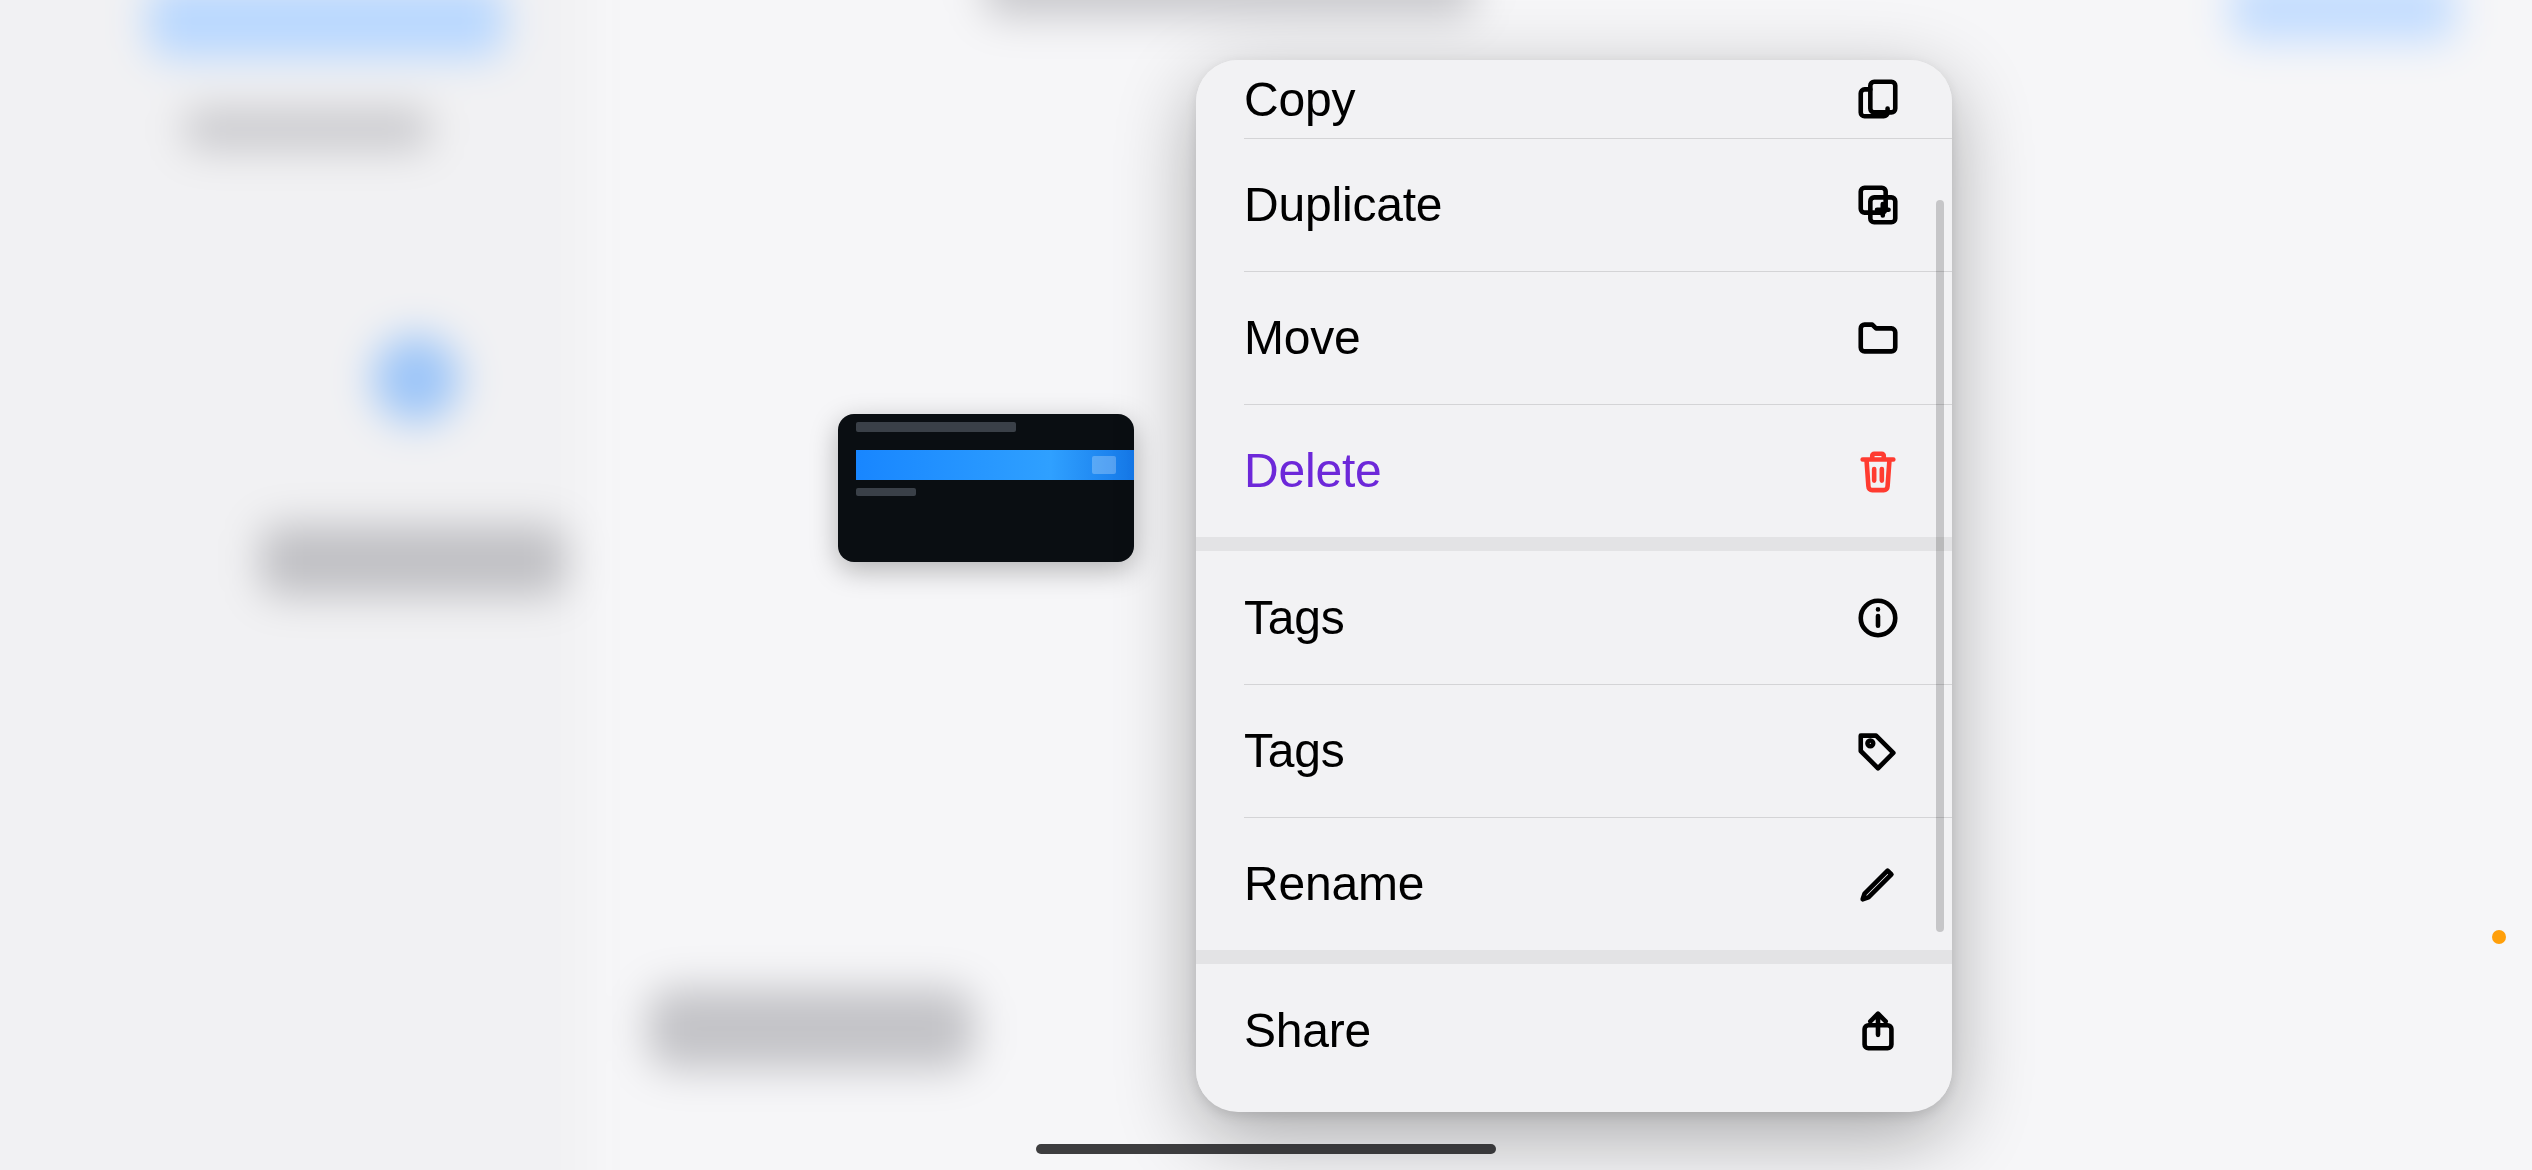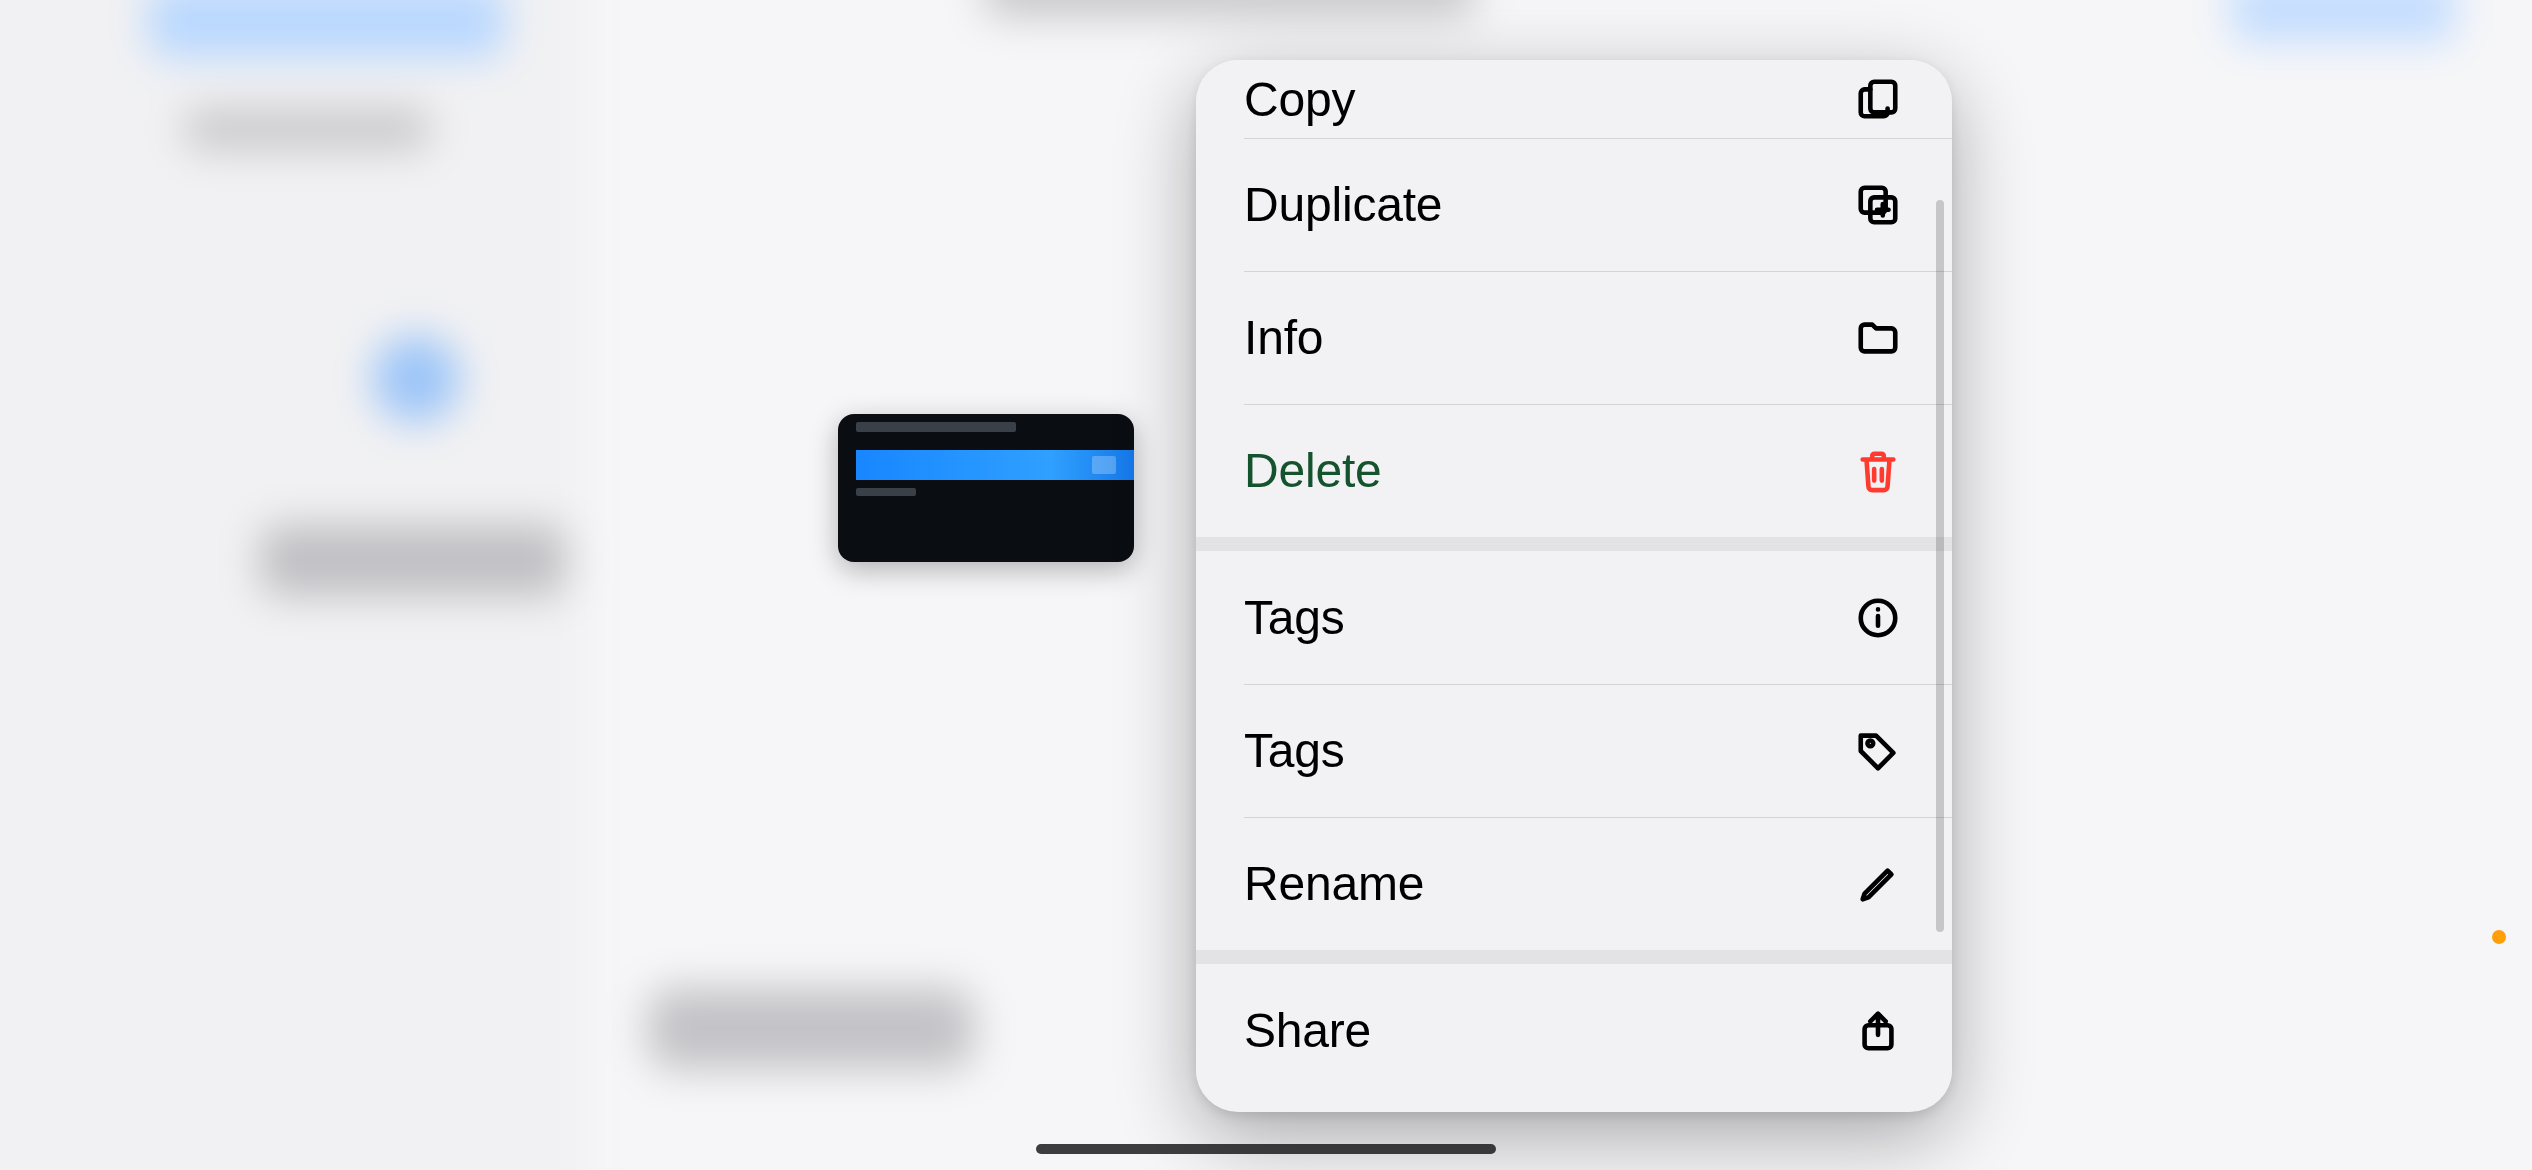--- a/index.html
+++ b/index.html
@@ -139,21 +139,21 @@
     height: 1px;
     background: rgba(0,0,0,0.12);
   }
   .row .label {
     font-size: 48px;
     font-weight: 400;
     color: #000;
     letter-spacing: -0.2px;
     text-align: center;
   }
-  .row.destructive .label { color: #14532d; }
+  .row.destructive .label { color: #6d28d9; }
   .row.destructive .icon svg { stroke: #ff3b30; }
   .row .icon { width: 52px; height: 52px; display:flex; align-items:center; justify-content:center; }
   .row .icon svg { width: 46px; height: 46px; stroke: #000; stroke-width: 2.4; fill: none; stroke-linecap: round; stroke-linejoin: round; }
 
   .sep {
     height: 14px;
     background: #e3e3e5;
   }
 
   
@@ -211,21 +211,21 @@
       </div>
       <div class="row">
         <span class="label">Duplicate</span>
         <span class="icon">
           <svg viewBox="0 0 24 24">
             <use href="#ic-duplicate-icon"></use>
           </svg>
         </span>
       </div>
       <div class="row">
-        <span class="label">Info</span>
+        <span class="label">Move</span>
         <span class="icon">
           <svg viewBox="0 0 24 24">
             <use href="#ic-folder-icon"></use>
           </svg>
         </span>
       </div>
       <div class="row destructive">
         <span class="label">Delete</span>
         <span class="icon">
           <svg viewBox="0 0 24 24">

